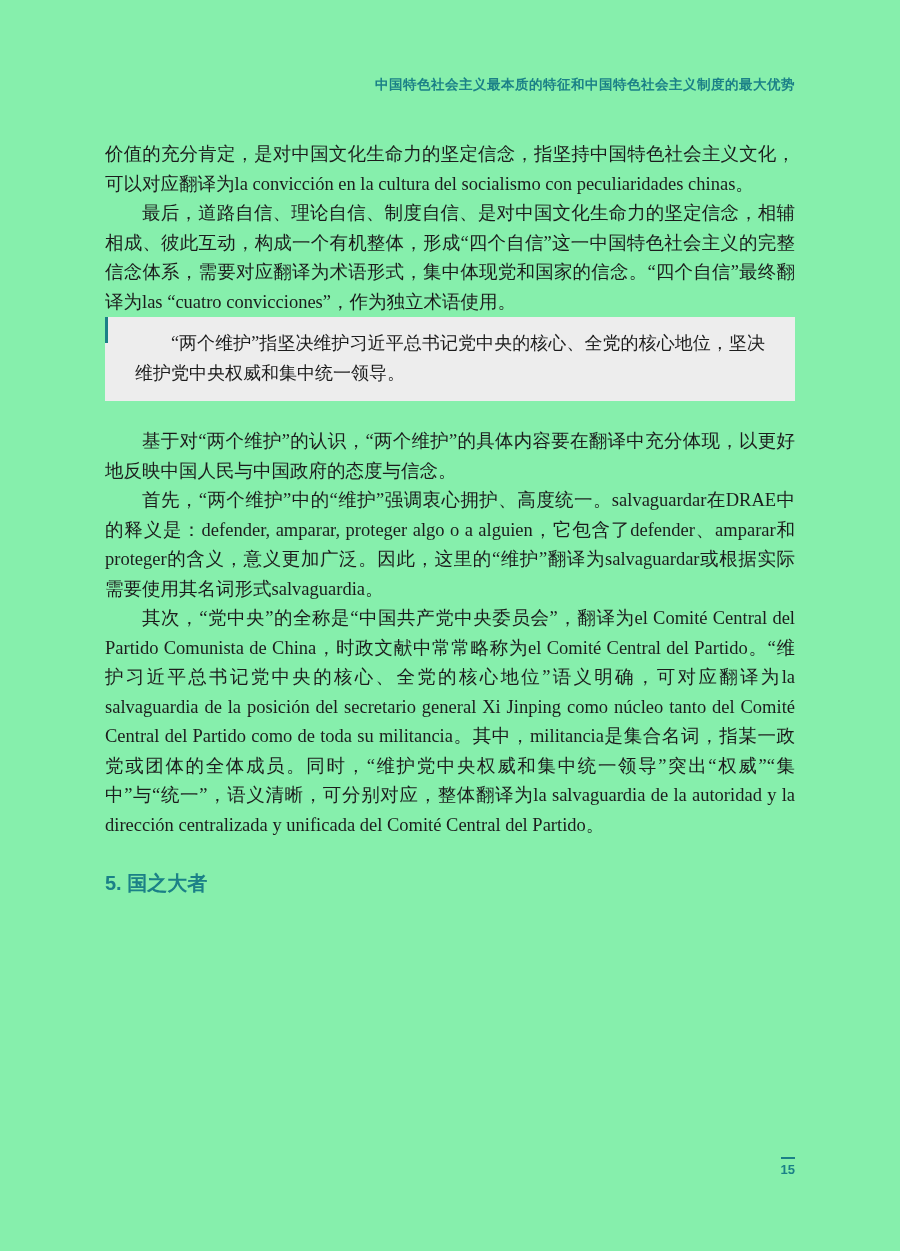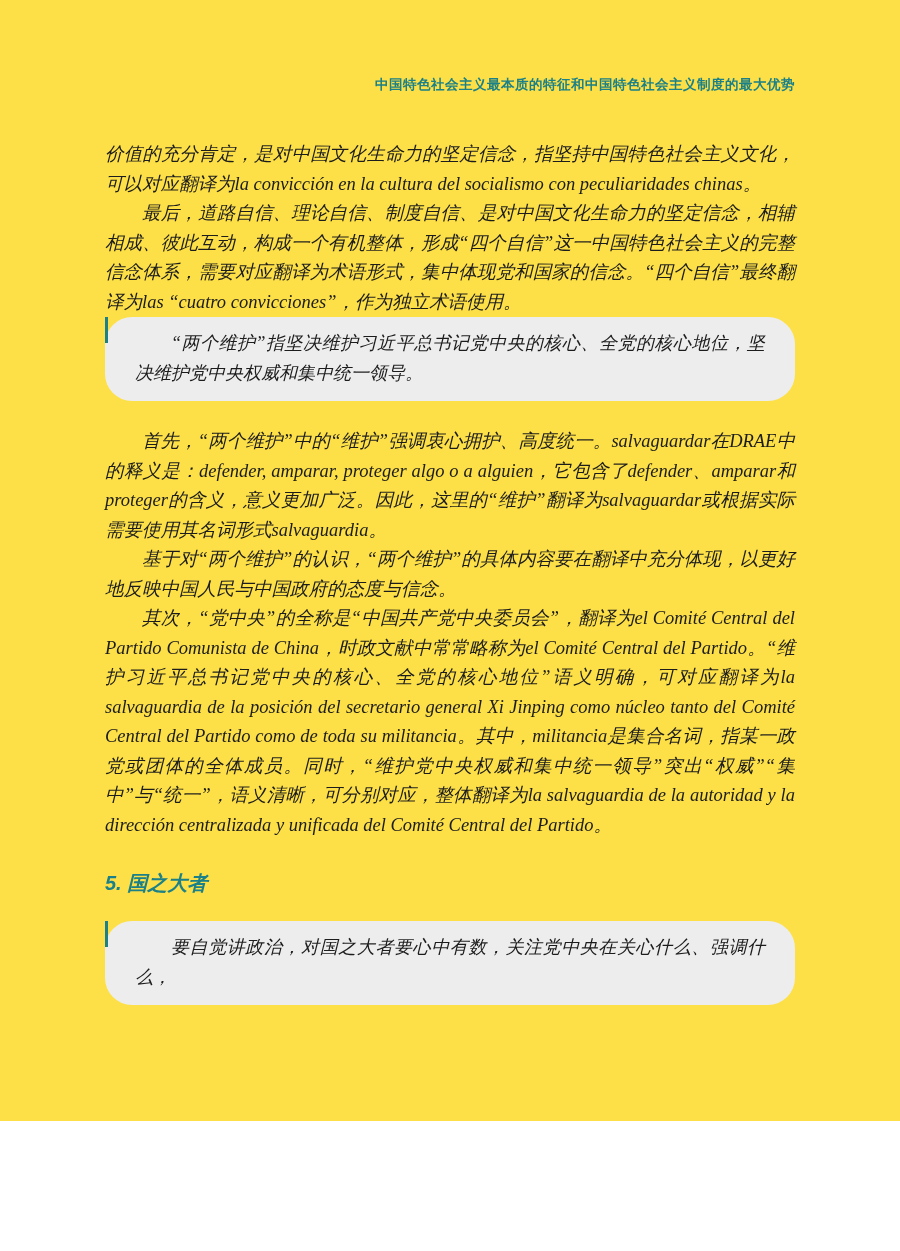--- a/index.html
+++ b/index.html
@@ -3,22 +3,22 @@
 <meta charset="utf-8">
 <style>
   html, body {
     margin: 0;
     padding: 0;
     background: #ffffff;
   }
   .page {
     position: relative;
     width: 900px;
-    height: 1121px;
-    background: #fde047;
+    height: 1251px;
+    background: #86efac;
     overflow: hidden;
     font-family: "Liberation Serif", "DejaVu Serif", serif;
     color: #1c1c1c;
   }
   .running-header {
     position: absolute;
     top: 76px;
     left: 105px;
     width: 690px;
     text-align: right;
@@ -26,21 +26,20 @@
     font-weight: bold;
     font-size: 13.5px;
     letter-spacing: 0.5px;
     color: var(--accent);
   }
   .content {
     position: absolute;
     top: 140px;
     left: 105px;
     width: 690px;
-    font-style: italic;
   }
   p.body-para {
     margin: 0;
     font-size: 18.5px;
     line-height: 29.5px;
     text-align: justify;
     text-indent: 2em;
     word-break: break-word;
   }
   p.no-indent {
@@ -51,21 +50,20 @@
     font-family: "Liberation Sans", "DejaVu Sans", sans-serif;
     font-weight: bold;
     font-size: 20px;
     color: var(--accent);
   }
   .quote-box {
     position: relative;
     background: var(--box-bg);
     margin: 0 0 26px 0;
     padding: 12px 30px 13px 30px;
-    border-radius: 27px;
   }
   .quote-box::before {
     content: "";
     position: absolute;
     left: 0;
     top: 0;
     width: 3px;
     height: 26px;
     background: var(--accent);
   }
@@ -101,30 +99,27 @@
 
     <p class="body-para no-indent">价值的充分肯定，是对中国文化生命力的坚定信念，指坚持中国特色社会主义文化，可以对应翻译为la convicción en la cultura del socialismo con peculiaridades chinas。</p>
 
     <p class="body-para">最后，道路自信、理论自信、制度自信、是对中国文化生命力的坚定信念，相辅相成、彼此互动，构成一个有机整体，形成“四个自信”这一中国特色社会主义的完整信念体系，需要对应翻译为术语形式，集中体现党和国家的信念。“四个自信”最终翻译为las “cuatro convicciones”，作为独立术语使用。</p>
 
 
     <div class="quote-box">
       <p>“两个维护”指坚决维护习近平总书记党中央的核心、全党的核心地位，坚决维护党中央权威和集中统一领导。</p>
     </div>
 
+    <p class="body-para">基于对“两个维护”的认识，“两个维护”的具体内容要在翻译中充分体现，以更好地反映中国人民与中国政府的态度与信念。</p>
+
     <p class="body-para">首先，“两个维护”中的“维护”强调衷心拥护、高度统一。salvaguardar在DRAE中的释义是：defender, amparar, proteger algo o a alguien，它包含了defender、amparar和proteger的含义，意义更加广泛。因此，这里的“维护”翻译为salvaguardar或根据实际需要使用其名词形式salvaguardia。</p>
-
-    <p class="body-para">基于对“两个维护”的认识，“两个维护”的具体内容要在翻译中充分体现，以更好地反映中国人民与中国政府的态度与信念。</p>
 
     <p class="body-para">其次，“党中央”的全称是“中国共产党中央委员会”，翻译为el Comité Central del Partido Comunista de China，时政文献中常常略称为el Comité Central del Partido。“维护习近平总书记党中央的核心、全党的核心地位”语义明确，可对应翻译为la salvaguardia de la posición del secretario general Xi Jinping como núcleo tanto del Comité Central del Partido como de toda su militancia。其中，militancia是集合名词，指某一政党或团体的全体成员。同时，“维护党中央权威和集中统一领导”突出“权威”“集中”与“统一”，语义清晰，可分别对应，整体翻译为la salvaguardia de la autoridad y la dirección centralizada y unificada del Comité Central del Partido。</p>
 
 
     <h2 class="section-heading">5. 国之大者</h2>
 
-    <div class="quote-box">
-      <p>要自觉讲政治，对国之大者要心中有数，关注党中央在关心什么、强调什么，</p>
-    </div>
 
   </div>
 
   <div class="footer-pagenum">15</div>
 
 </div>
 
 </body></html>

